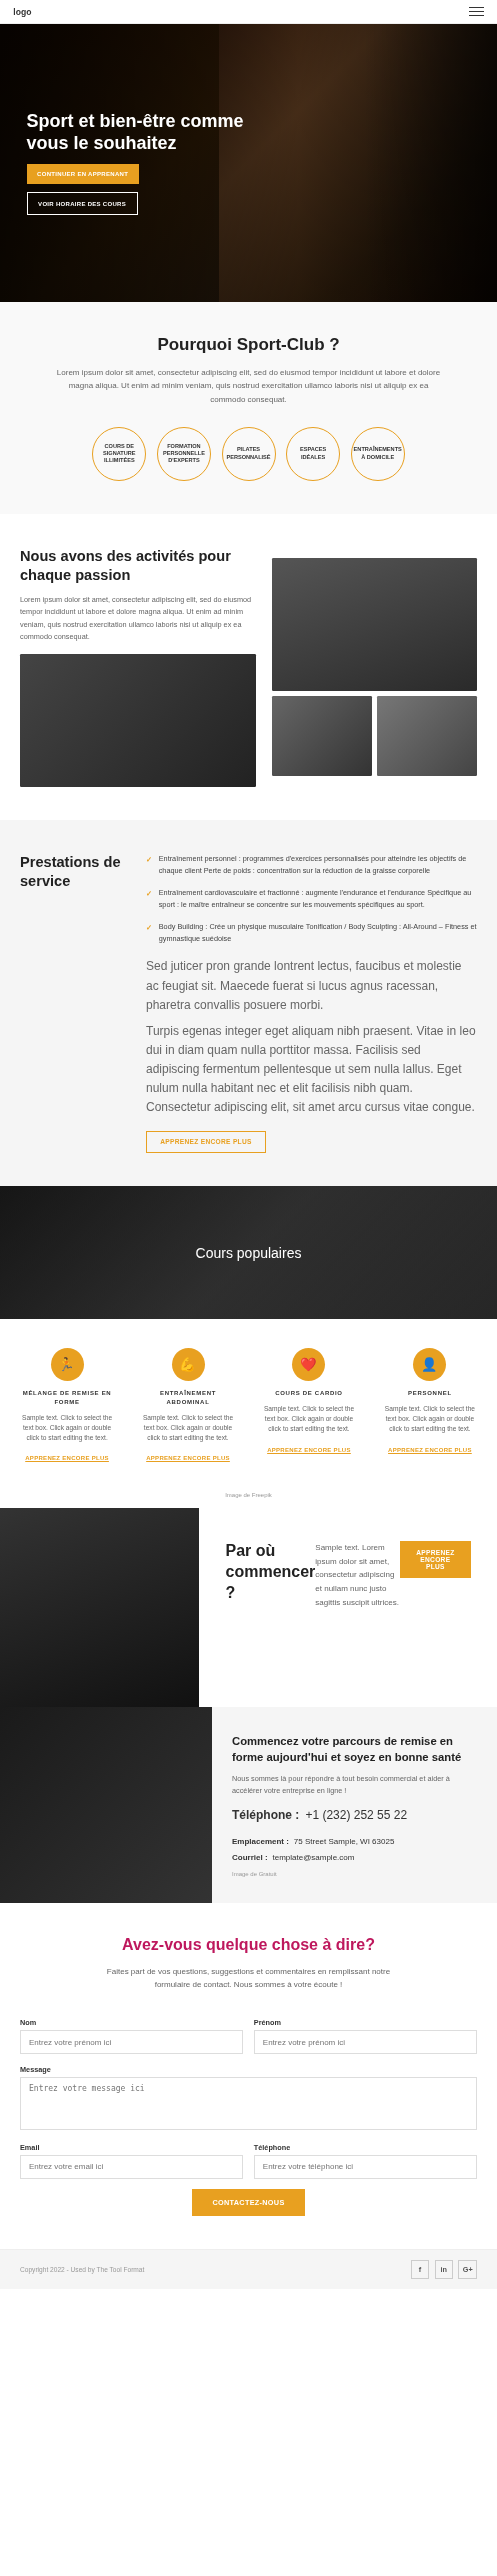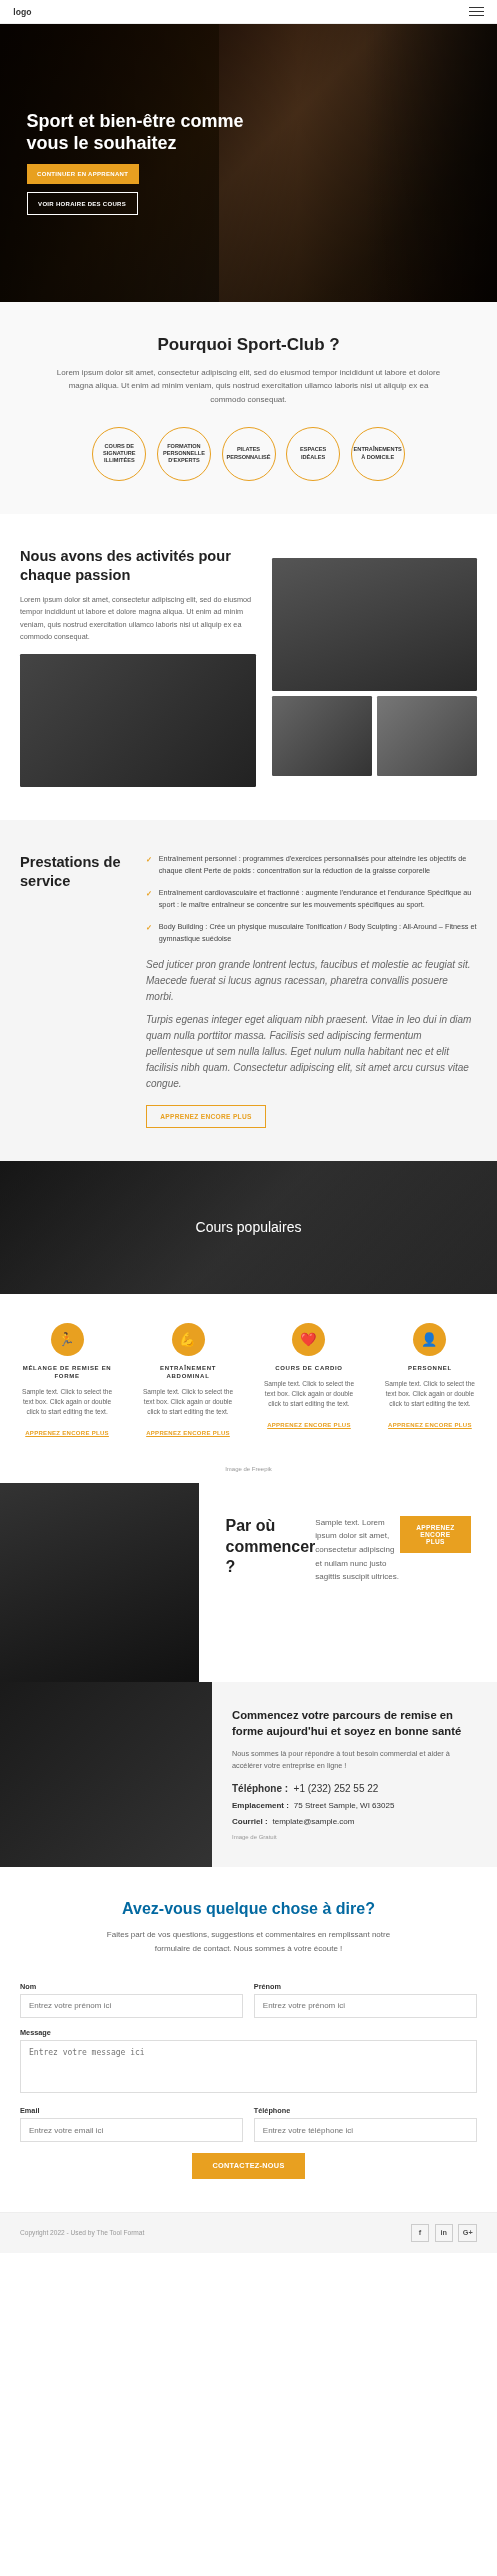--- a/index.html
+++ b/index.html
@@ -99,21 +99,21 @@
 Spécifique au sport : le maître entraîneur se concentre sur les mouvements spécifiques au sport.</span>
       </li>
       <li style="display:flex;gap:6.6px;margin-bottom:10.6px;font-size:7.3px;color:#444;line-height:1.6;">
         <span style="color:#e8a020;font-weight:bold;flex-shrink:0;margin-top:0.7px;">✓</span>
         <span>Body Building : Crée un physique musculaire
 Tonification / Body Sculpting : All-Around –
 Fitness et gymnastique suédoise</span>
       </li>
     </ul>
     <div style="display:flex;gap:13.3px;">
-      <div style="flex:1;font-size:10px;color:#666;line-height:1.6;font-style:italic;">
+      <div style="flex:1;font-size:12px;color:#666;line-height:1.6;">
         <p style="margin-bottom:6.6px;">Sed juticer pron grande lontrent lectus, faucibus et molestie ac feugiat sit. Maecede fuerat si lucus agnus racessan, pharetra convallis posuere morbi.</p>
         <p>Turpis egenas integer eget aliquam nibh praesent. Vitae in leo dui in diam quam nulla porttitor massa. Facilisis sed adipiscing fermentum pellentesque ut sem nulla lallus. Eget nulum nulla habitant nec et elit facilisis nibh quam. Consectetur adipiscing elit, sit amet arcu cursus vitae congue.</p>
       </div>
     </div>
     <div style="margin-top:13.3px;">
       <button style="background:transparent;border:1.3px solid #e8a020;color:#e8a020;padding:6.6px 13.3px;font-size:6.6px;font-weight:bold;cursor:pointer;text-transform:uppercase;letter-spacing:0.3px;">APPRENEZ ENCORE PLUS</button>
     </div>
   </div>
 </section>
 
@@ -168,38 +168,38 @@
   </div>
 </section>
 
 <section style="display:flex;min-height:172px;">
   <div style="width:212px;flex-shrink:0;background:linear-gradient(135deg,#222 0%,#444 100%);overflow:hidden;">
     <div style="width:100%;height:100%;min-height:172px;background:linear-gradient(135deg,#1a1a1a 0%,#333 100%);"></div>
   </div>
   <div style="flex:1;padding:26.5px 20px;background:#f5f5f5;">
     <h2 style="font-size:11.3px;font-weight:900;color:#222;margin-bottom:8px;line-height:1.4;">Commencez votre parcours de remise en forme aujourd'hui et soyez en bonne santé</h2>
     <p style="font-size:7.3px;color:#666;line-height:1.6;margin-bottom:9.3px;">Nous sommes là pour répondre à tout besoin commercial et aider à accélérer votre entreprise en ligne !</p>
-    <p style="font-size:10px;color:#333;margin-bottom:4px;line-height:1.5;">
+    <p style="font-size:12px;color:#333;margin-bottom:12px;line-height:1.5;">
       <strong>Téléphone :</strong>
       <span style="margin-left:2.7px;">+1 (232) 252 55 22</span>
     </p>
     <p style="font-size:8px;color:#333;margin-bottom:4px;line-height:1.5;">
       <strong>Emplacement :</strong>
       <span style="margin-left:2.7px;">75 Street Sample, WI 63025</span>
     </p>
     <p style="font-size:8px;color:#333;margin-bottom:6.6px;line-height:1.5;">
       <strong>Courriel :</strong>
       <span style="margin-left:2.7px;">template@sample.com</span>
     </p>
     <p style="font-size:6px;color:#999;">Image de Gratuit</p>
   </div>
 </section>
 
 <section style="padding:33px 20px;background:#fff;">
-  <h2 style="font-size:16px;font-weight:900;color:#0369a1;text-align:center;margin-bottom:10.6px;">Avez-vous quelque chose à dire?</h2>
+  <h2 style="font-size:16px;font-weight:900;color:#be185d;text-align:center;margin-bottom:10.6px;">Avez-vous quelque chose à dire?</h2>
   <p style="font-size:8px;color:#666;text-align:center;line-height:1.7;max-width:305px;margin:0 auto 26.5px;">Faites part de vos questions, suggestions et commentaires en remplissant notre formulaire de contact. Nous sommes à votre écoute !</p>
 
   <div>
     <div style="display:grid;grid-template-columns:1fr 1fr;gap:10.6px;margin-bottom:10.6px;">
       <div style="display:flex;flex-direction:column;">
         <label style="font-size:7.3px;color:#333;margin-bottom:2.7px;font-weight:bold;">Nom</label>
         <input style="border: 0.7px solid rgb(221, 221, 221); padding: 6.6px 8px; font-size: 8px; color: rgb(102, 102, 102); background: rgb(255, 255, 255);" placeholder="Entrez votre prénom ici">
       </div>
       <div style="display:flex;flex-direction:column;">
         <label style="font-size:7.3px;color:#333;margin-bottom:2.7px;font-weight:bold;">Prénom</label>

